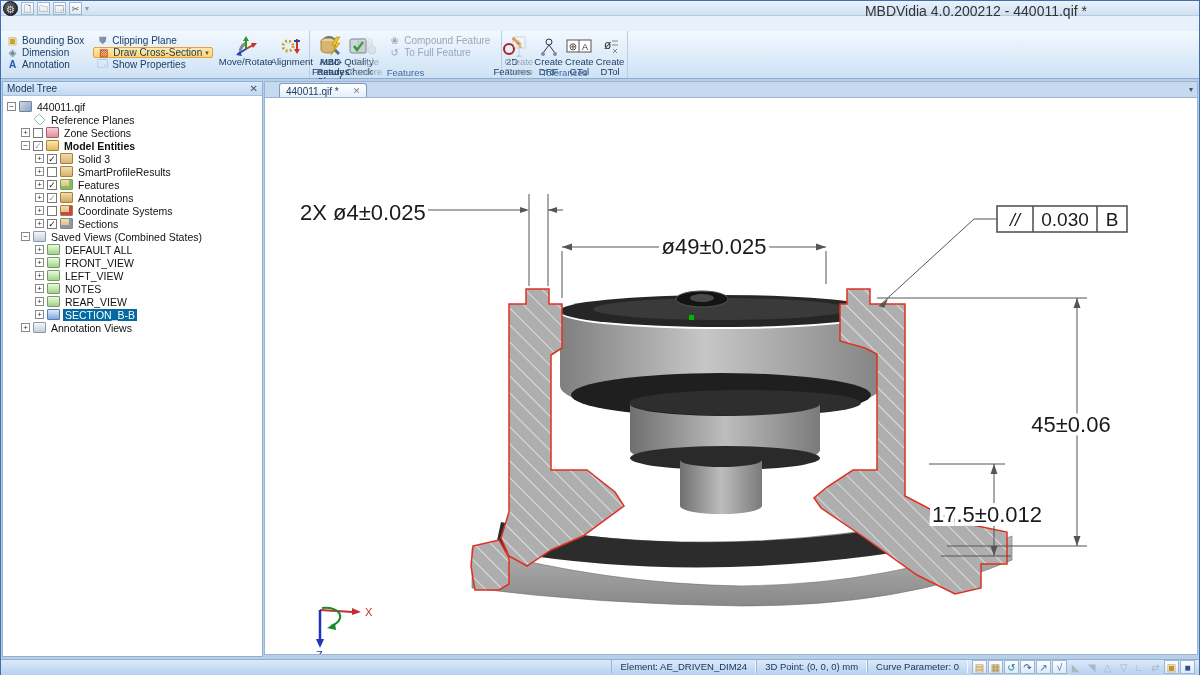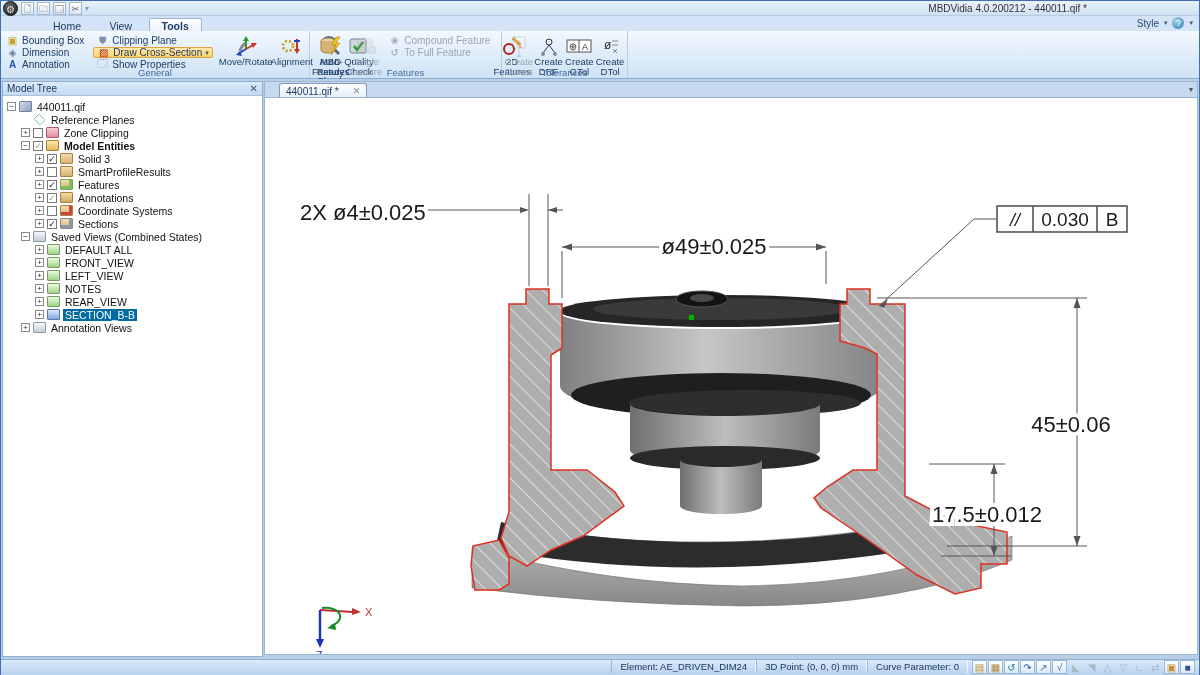--- a/index.html
+++ b/index.html
@@ -8,21 +8,21 @@
 
   
   .titlebar { position:absolute; left:0; top:0; width:100%; height:15px;
     background:linear-gradient(#e9f2fc,#cfe0f2); border-bottom:1px solid #b7cbe3; }
   .qat { position:absolute; left:2px; top:0px; display:flex; align-items:center; gap:3px; }
   .applogo { width:15px; height:15px; border-radius:50%; background:radial-gradient(circle at 35% 30%,#666,#1c1c1c);
     color:#ddd; font-size:10px; line-height:15px; text-align:center; border:1px solid #0e0e0e; }
   .qbtn { width:13px; height:13px; font-size:9px; line-height:13px; text-align:center; color:#555; }
   .qbtn.pg { background:linear-gradient(#fff,#dce6f0); border:1px solid #9fb6cf; }
   .qsep { color:#7d9cc0; font-size:8px; }
-  .title-text { position:absolute; right:112px; top:2px; font-size:10px; color:#333; }
+  .title-text { position:absolute; right:112px; top:2px; font-size:14px; color:#333; }
 
   
   .tabrow { position:absolute; left:0; top:15px; width:100%; height:15px; background:#d4e4f6; }
   .rtab { display:inline-block; padding:1px 12px; font-size:10.5px; color:#1e3c64; height:15px; }
   .rtab.first { margin-left:40px; }
   .rtab.active { background:linear-gradient(#fdfeff,#e8f1fb); border:1px solid #9ab4d4; border-bottom:none;
     border-radius:2px 2px 0 0; font-weight:bold; }
   .tabrow-right { position:absolute; right:6px; top:1px; font-size:10px; color:#2a4a74; display:flex; gap:5px; align-items:center;}
   .help-ic { width:12px; height:12px; border-radius:50%; background:radial-gradient(circle at 35% 30%,#9fd4e8,#2e7fb0);
     color:#fff; font-size:9px; line-height:12px; text-align:center; }
@@ -107,31 +107,20 @@
       <div class="applogo">⚙</div>
       <div class="qbtn pg">🗋</div>
       <div class="qbtn pg">🗀</div>
       <div class="qbtn pg">🗔</div>
       <div class="qbtn pg">✂</div>
       <div class="qsep">▾</div>
     </div>
     <div class="title-text">MBDVidia 4.0.200212 - 440011.qif *</div>
   </div>
 
-  <div class="tabrow">
-    <span class="rtab first">Home</span>
-    <span class="rtab">View</span>
-    <span class="rtab active">Tools</span>
-    <span class="tabrow-right">
-      <span>Style</span>
-      <span class="caret">▾</span>
-      <span class="help-ic">?</span>
-      <span class="caret">▾</span>
-    </span>
-  </div>
 
   <div class="ribbon">
     <div class="rgroup" style="width:309px">
       <div class="smallcol">
         <div class="sbtn">
             <span class="sicon" style="color:#c9a227">▣</span>
             <span>Bounding Box</span>
           </div>
         <div class="sbtn">
             <span class="sicon" style="color:#6a7f99">◈</span>
@@ -195,21 +184,20 @@
       </div>
       <div class="lbtn">
         <span class="ic">
           <svg width="24" height="22">
               <rect x="3" y="4" width="16" height="14" rx="2" fill="linear-gradient" style="fill:#cfd6dd" stroke="#7a8691"></rect>
               <path d="M7 11 l3 4 6-8" fill="none" stroke="#2a9a2a" stroke-width="2.5"></path>
             </svg>
         </span>
           <span>Quality Check</span>
       </div>
-      <div class="rgroup-label">General</div>
     </div>
 
     <div class="rgroup" style="width:192px">
       <div class="lbtn wide">
         <span class="ic">
           <svg width="26" height="22">
               <ellipse cx="10" cy="6" rx="7" ry="3" fill="#e8d3a0" stroke="#a8813a"></ellipse>
               <path d="M3 6 v9 a7 3 0 0 0 14 0 v-9" fill="#d8b474" stroke="#a8813a"></path>
               <path d="M18 2 l-4 8 h4 l-5 10 9-12 h-4 l4-6 z" fill="#f5c518" stroke="#b08a00" stroke-width=".6"></path>
             </svg>
@@ -313,21 +301,21 @@
           </div>
           <div class="trow" style="padding-left: 18px;">
             <span class="exp none"></span>
             <span class="tic tic-ref-planes"></span>
             <span class="tlbl">Reference Planes</span>
           </div>
           <div class="trow" style="padding-left: 18px;">
             <span class="exp">+</span>
             <span class="chk unchecked"></span>
             <span class="tic tic-zone-sections"></span>
-            <span class="tlbl">Zone Clipping</span>
+            <span class="tlbl">Zone Sections</span>
           </div>
           <div class="trow bold" style="padding-left: 18px;">
             <span class="exp">−</span>
             <span class="chk partial">✓</span>
             <span class="tic tic-model-entities"></span>
             <span class="tlbl">Model Entities</span>
           </div>
           <div class="trow" style="padding-left: 32px;">
             <span class="exp">+</span>
             <span class="chk checked">✓</span>

